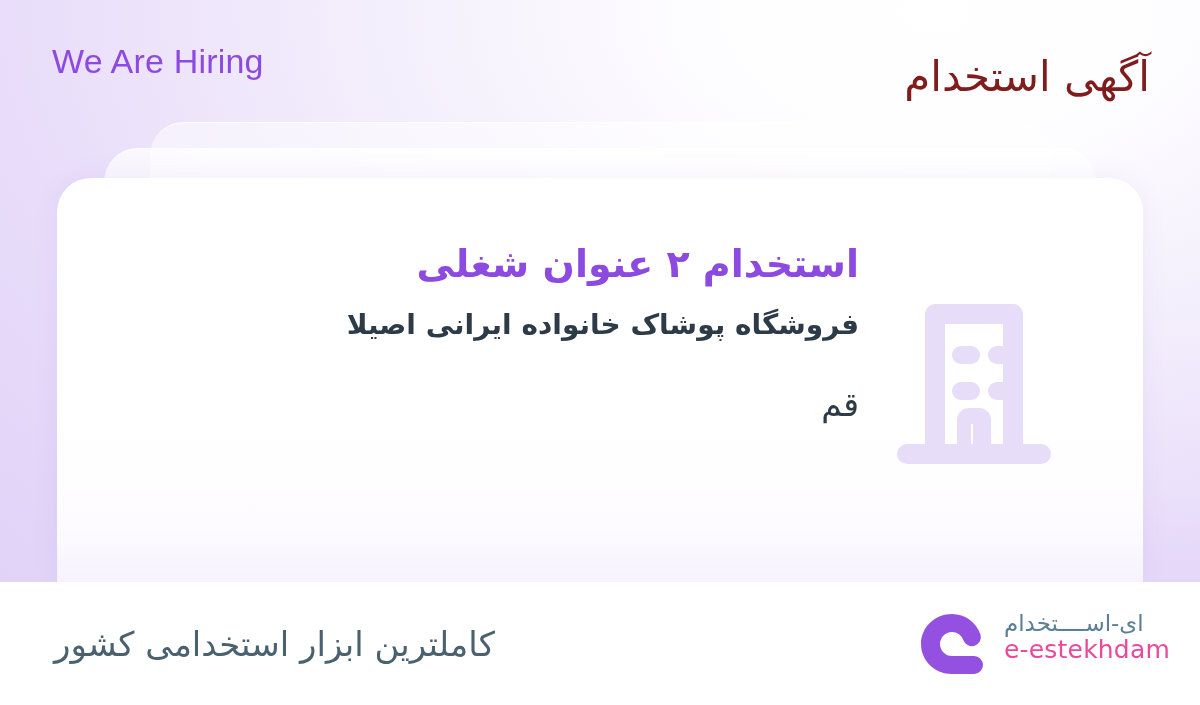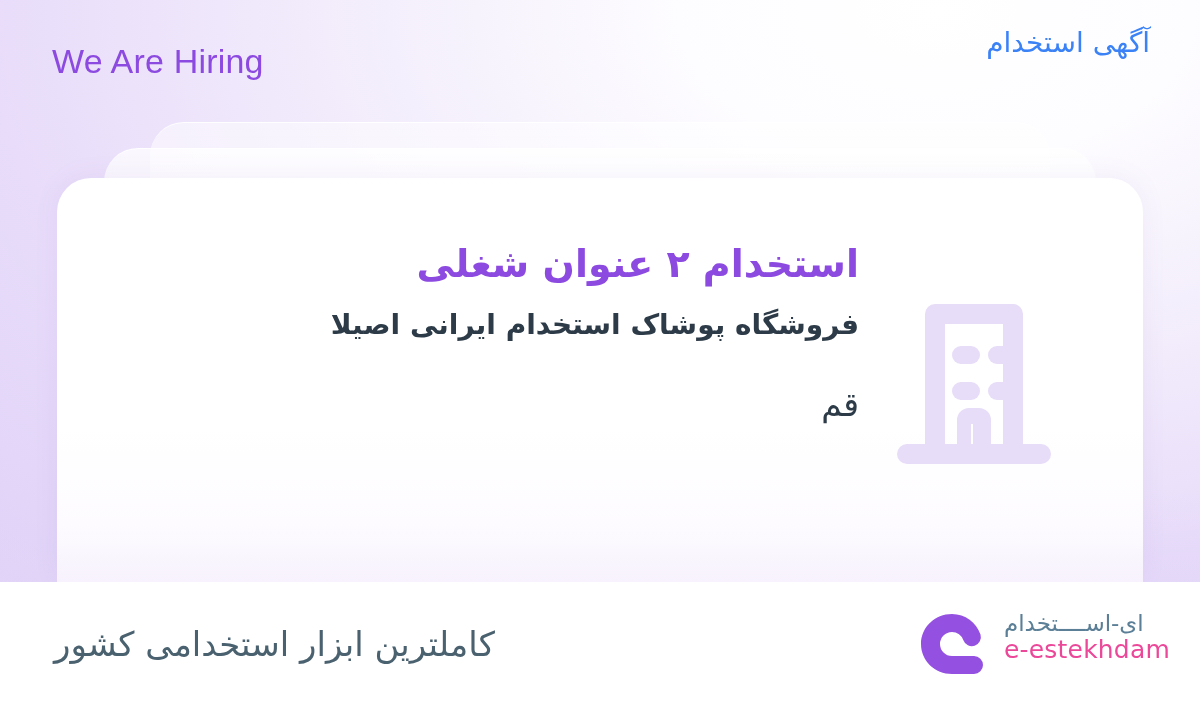--- a/index.html
+++ b/index.html
@@ -47,24 +47,24 @@
     font-size:34px;
     font-weight:400;
     letter-spacing:.2px;
     color:#8c4ae0;
     direction:ltr;
     font-family:"Liberation Sans", sans-serif;
     white-space:nowrap;
   }
   .header-fa {
     position:absolute;
-    right:50px; top:26px;
-    font-size:28px;
+    right:50px; top:52px;
+    font-size:42px;
     font-weight:400;
-    color:#3b82f6;
+    color:#7f1d1d;
     direction:rtl;
     font-family:"DejaVu Sans", sans-serif;
     white-space:nowrap;
   }
 
   
   .card-stack { position:absolute; left:0; top:0; width:1200px; height:582px; }
 
   .card {
     position:absolute;
@@ -204,21 +204,21 @@
   <div class="card-stack">
 
     <div class="card card-back"></div>
     <div class="card card-mid"></div>
 
     <div class="card card-front">
       <div class="card-body">
 
         <div class="card-text">
           <div class="job-title">استخدام ۲ عنوان شغلی</div>
-          <div class="company-name">فروشگاه پوشاک استخدام ایرانی اصیلا</div>
+          <div class="company-name">فروشگاه پوشاک خانواده ایرانی اصیلا</div>
           <div class="location">قم</div>
         </div>
 
         <div class="icon-wrap">
           <svg class="building-icon" width="158" height="175" viewBox="0 0 158 175" aria-hidden="true">
 
             <path d="M30 22 a10 10 0 0 1 10 -10 h78 a10 10 0 0 1 10 10 v132 h-20 V32 H50 v122 H30 Z" fill="#e7ddf8"></path>
 
             <rect x="57" y="54" width="28" height="18" rx="9" fill="#e7ddf8"></rect>
             <rect x="93" y="54" width="28" height="18" rx="9" fill="#e7ddf8"></rect>

